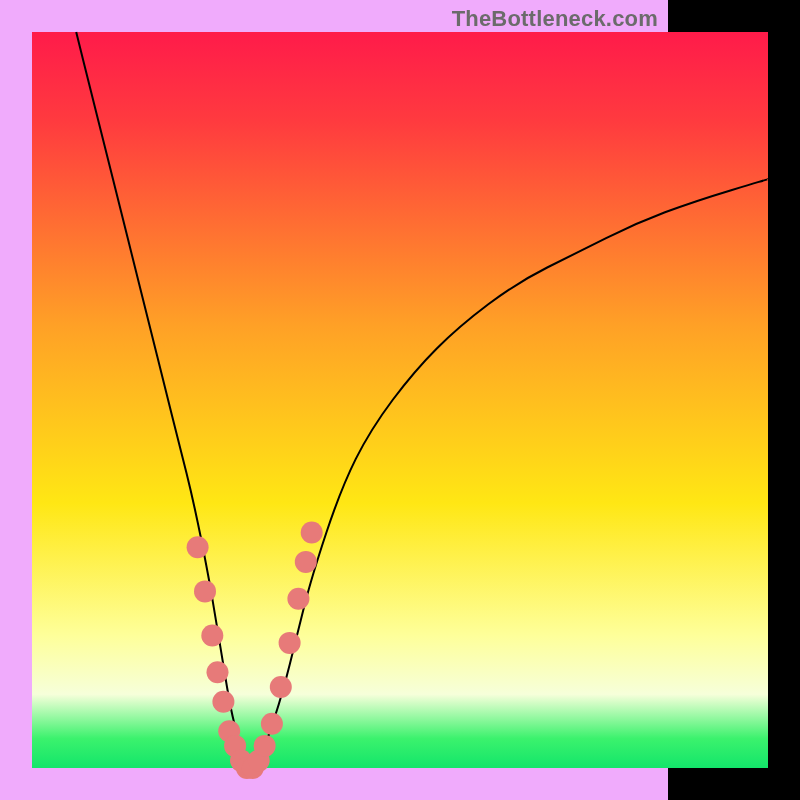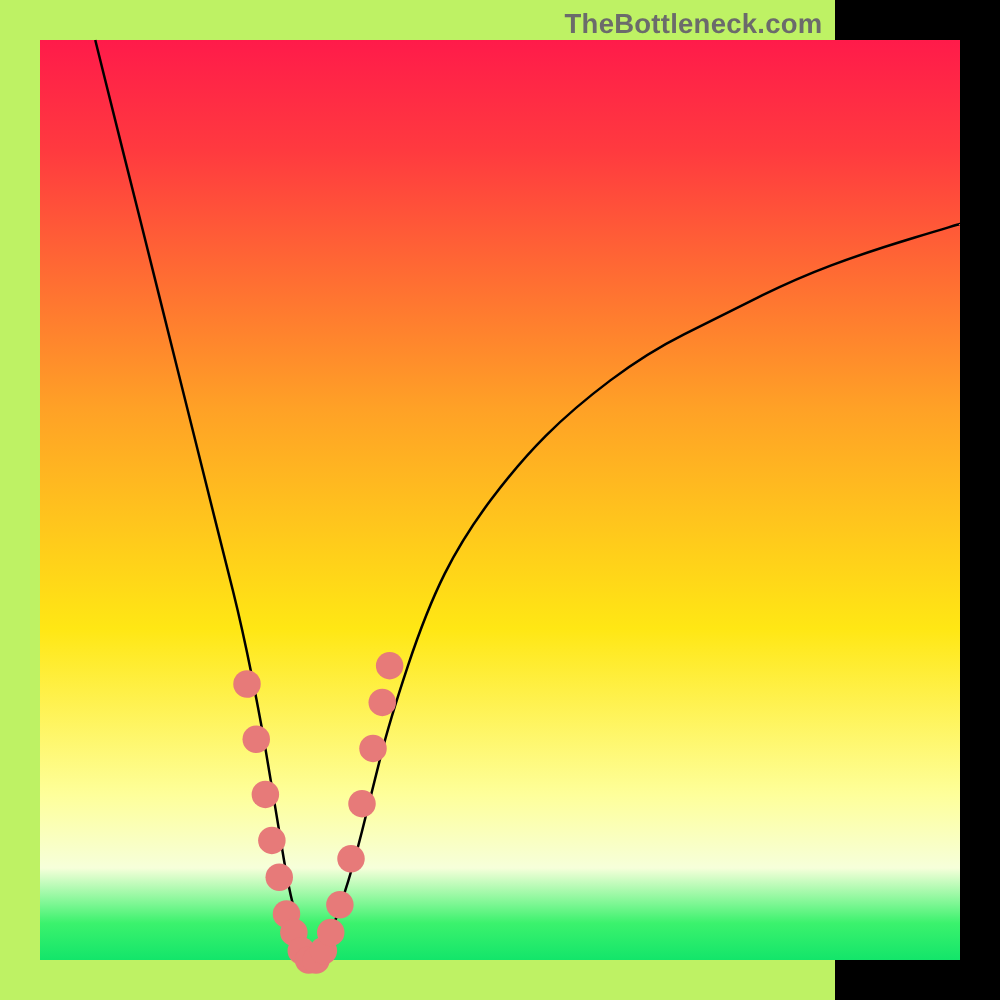--- a/index.html
+++ b/index.html
@@ -9,21 +9,21 @@
     height: 800px;
     background: #000;
     overflow: hidden;
   }
   .frame {
     position: absolute;
     left: 0;
     top: 0;
     width: 668px;
     height: 800px;
-    background: #bef264;
+    background: #f0abfc;
     text-align: right;
   }
   .plot {
     position: absolute;
     left: 32px;
     top: 32px;
     width: 736px;
     height: 736px;
     
     background: linear-gradient(

